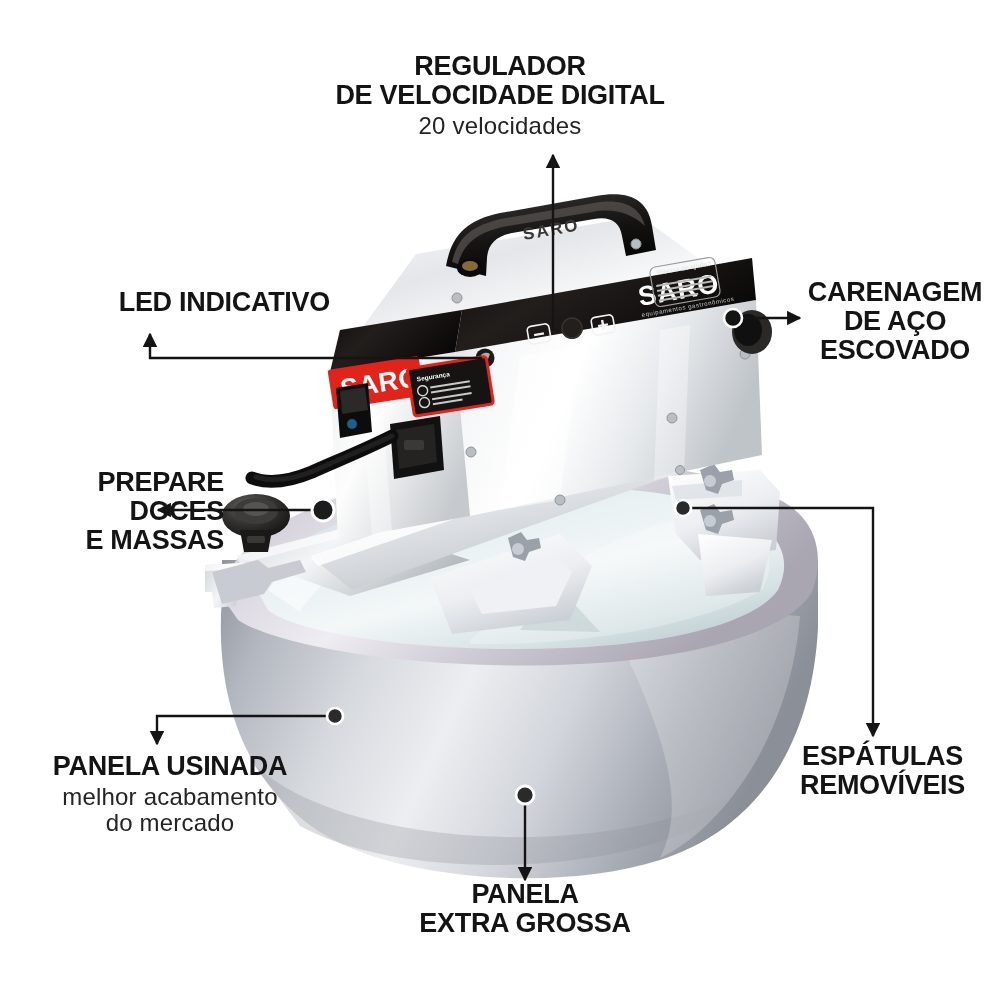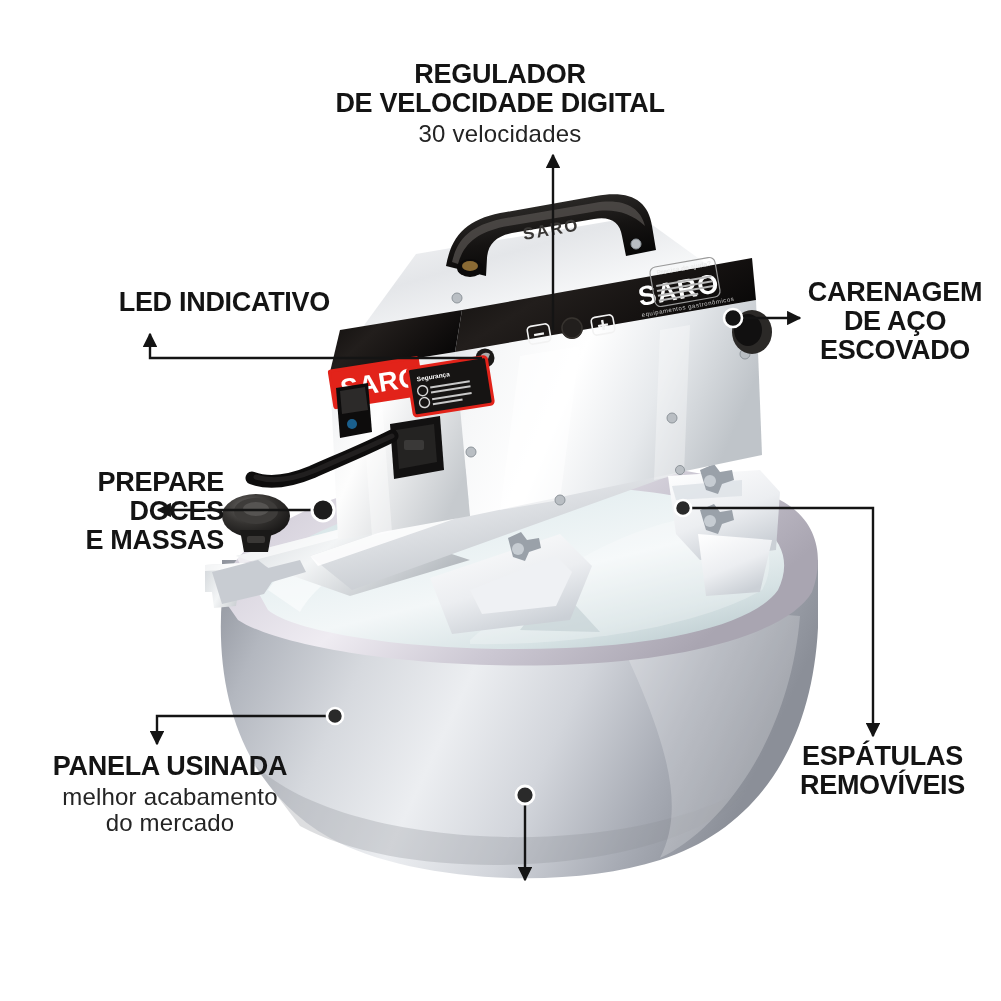--- a/index.html
+++ b/index.html
@@ -29,21 +29,21 @@
     line-height:1.1;
     letter-spacing:0.2px;
     white-space:pre-line;
     color:#242424;
     margin-top:3px;
   }
   .c-center{text-align:center;}
   .c-left{text-align:right;}
 
   
-  #co-regulador{left:250px;top:60px;width:500px;}
+  #co-regulador{left:250px;top:52px;width:500px;}
   #co-led{left:30px;top:288px;width:300px;}
   #co-carenagem{left:780px;top:278px;width:230px;}
   #co-prepare{left:20px;top:468px;width:180px;margin-left:24px;}
   #co-panela-usinada{left:10px;top:752px;width:320px;}
   #co-espatulas{left:770px;top:742px;width:225px;}
   #co-panela-grossa{left:380px;top:880px;width:290px;}
 
   
   #wires{position:absolute;left:0;top:0;width:1001px;height:1001px;pointer-events:none;}
 
@@ -350,21 +350,21 @@
       <circle cx="323" cy="510" r="11" fill="#1d1c1c" stroke="#ffffff" stroke-width="3"></circle>
       <circle cx="335" cy="716" r="8" fill="#2a2a2a" stroke="#ffffff" stroke-width="2.6"></circle>
       <circle cx="683" cy="508" r="8" fill="#2a2a2a" stroke="#ffffff" stroke-width="2.6"></circle>
       <circle cx="525" cy="795" r="9" fill="#2a2a2a" stroke="#ffffff" stroke-width="2.8"></circle>
     </g>
   </svg>
 
   <div class="callout c-center" id="co-regulador">
     <div class="cl-title">REGULADOR
 DE VELOCIDADE DIGITAL</div>
-    <div class="cl-sub">30 velocidades</div>
+    <div class="cl-sub">20 velocidades</div>
   </div>
 
   <div class="callout c-left" id="co-led">
     <div class="cl-title">LED INDICATIVO</div>
   </div>
 
   <div class="callout c-center" id="co-carenagem">
     <div class="cl-title">CARENAGEM
 DE AÇO
 ESCOVADO</div>
@@ -380,14 +380,18 @@
     <div class="cl-title">ESPÁTULAS
 REMOVÍVEIS</div>
   </div>
 
   <div class="callout c-center" id="co-panela-usinada">
     <div class="cl-title">PANELA USINADA</div>
     <div class="cl-sub">melhor acabamento
 do mercado</div>
   </div>
 
+  <div class="callout c-center" id="co-panela-grossa">
+    <div class="cl-title">PANELA
+EXTRA GROSSA</div>
+  </div>
 
 </div>
 
 </body></html>

